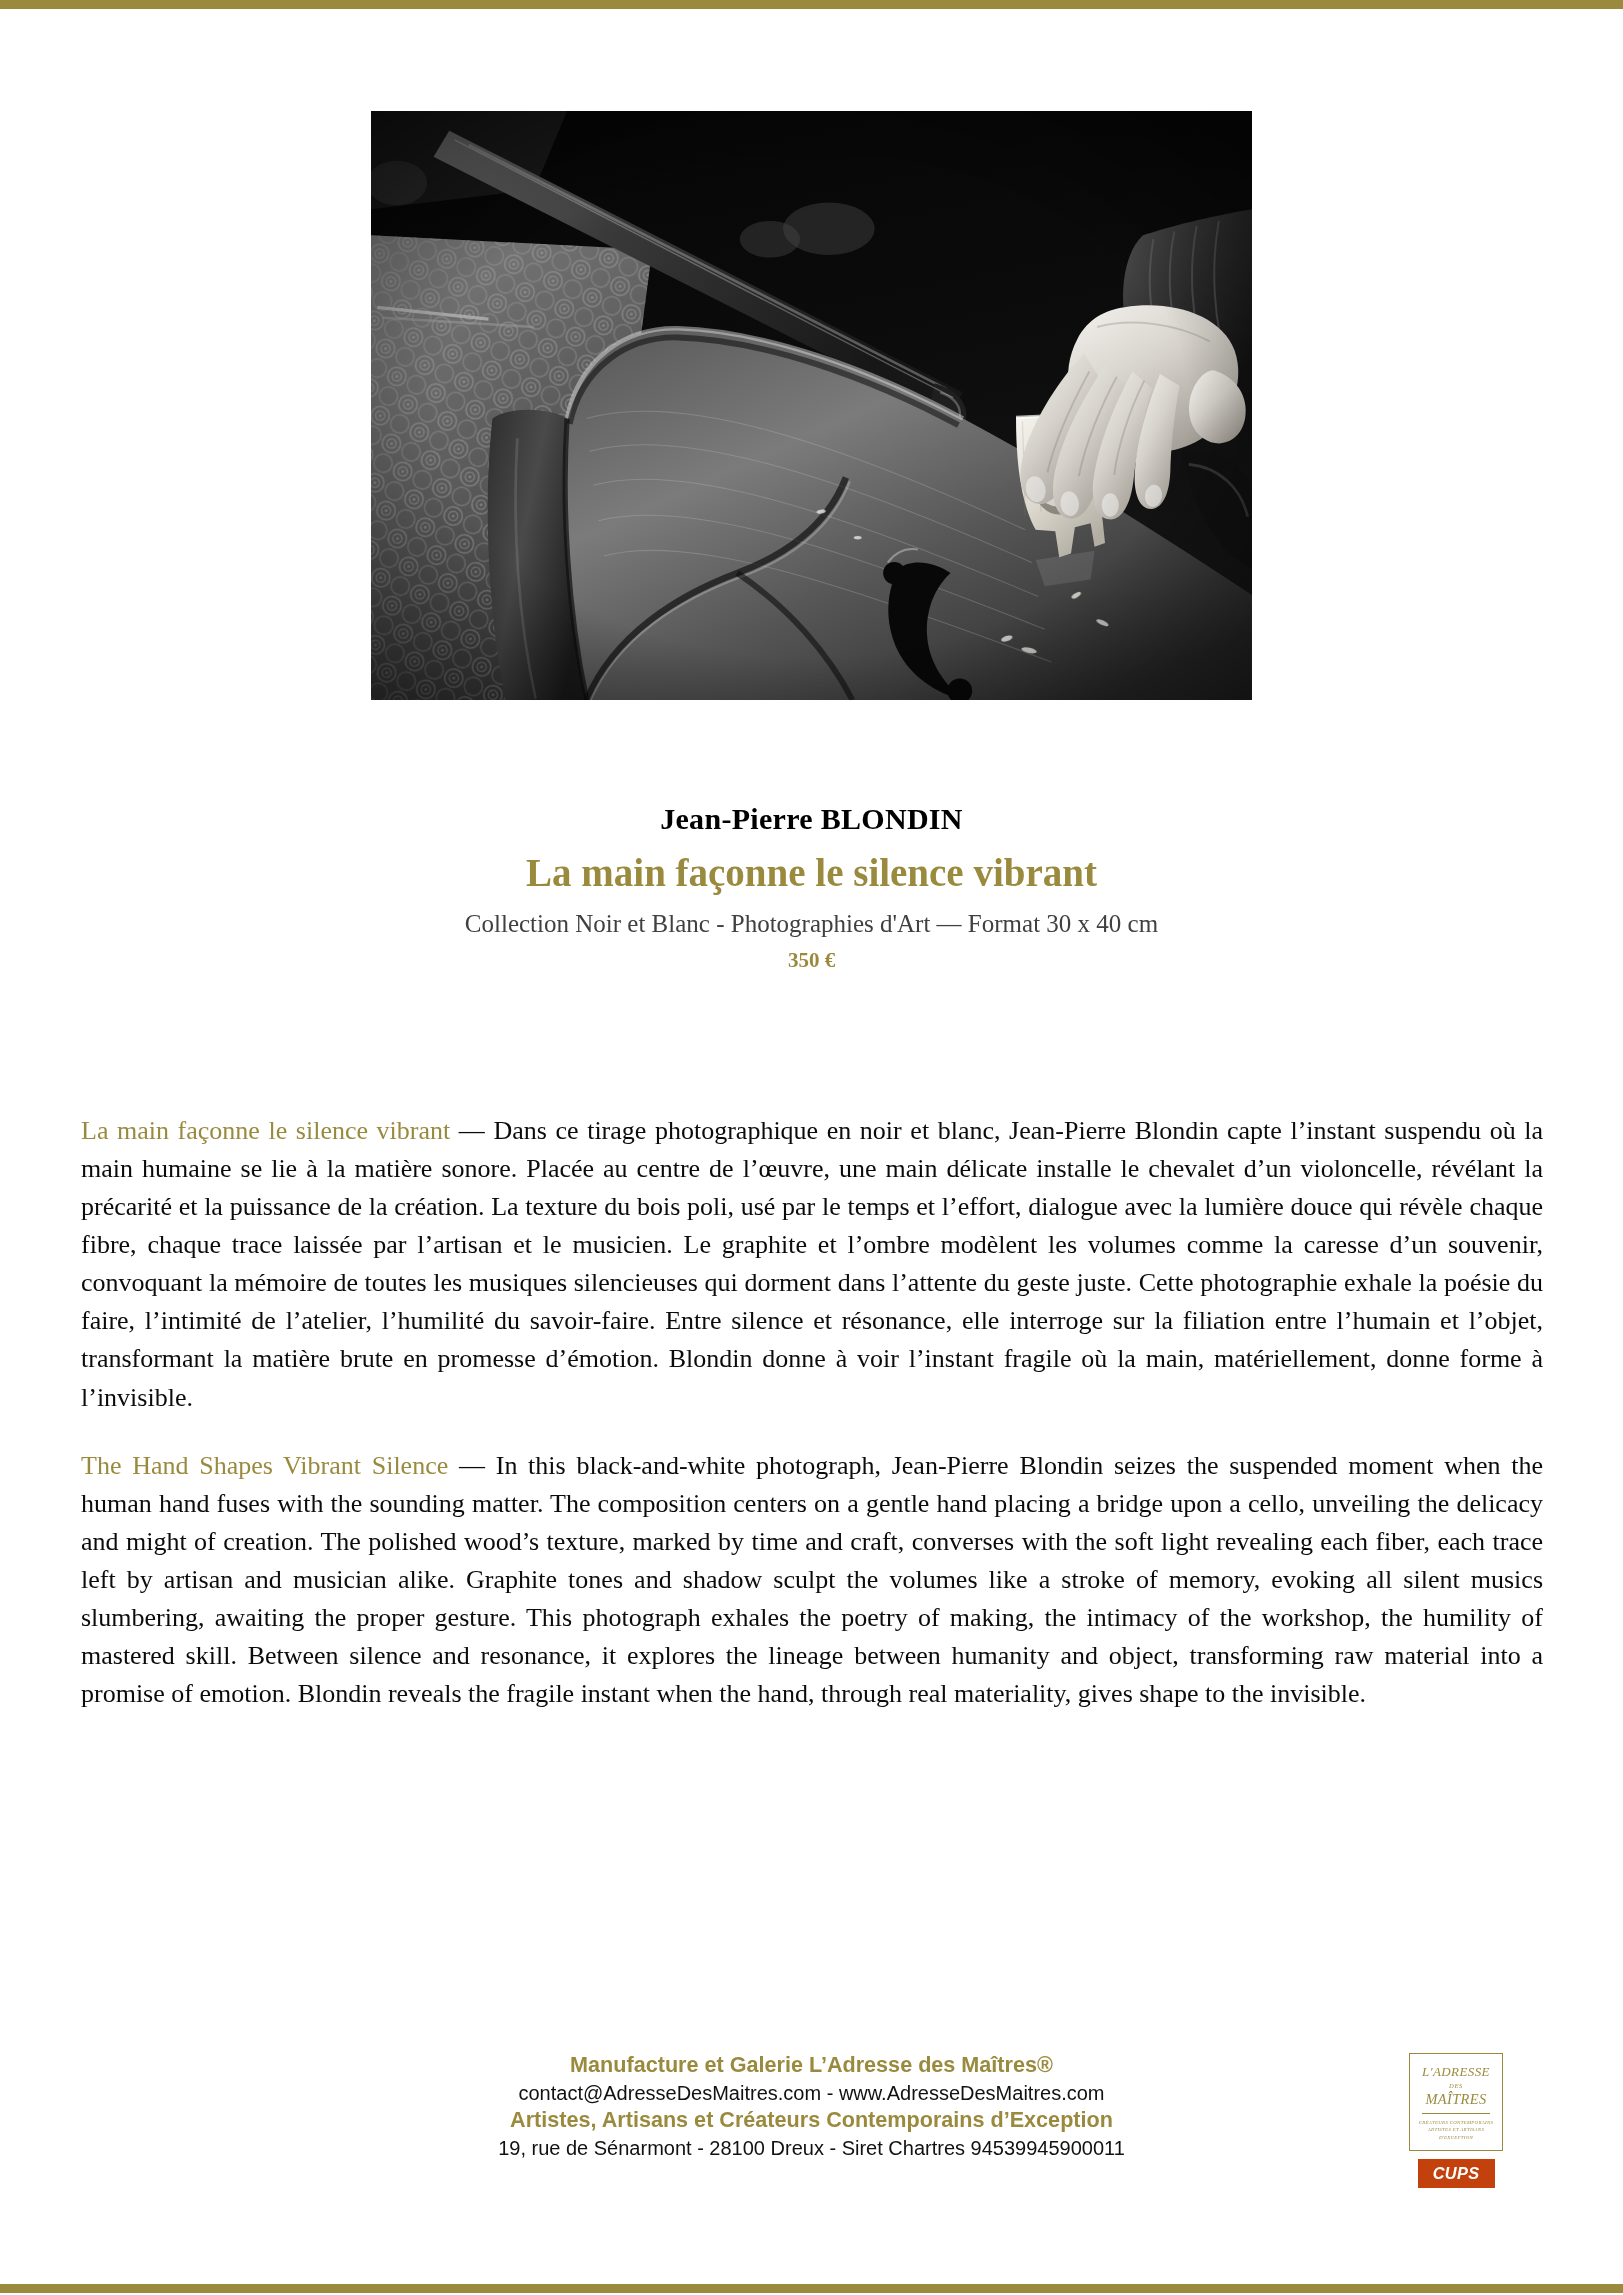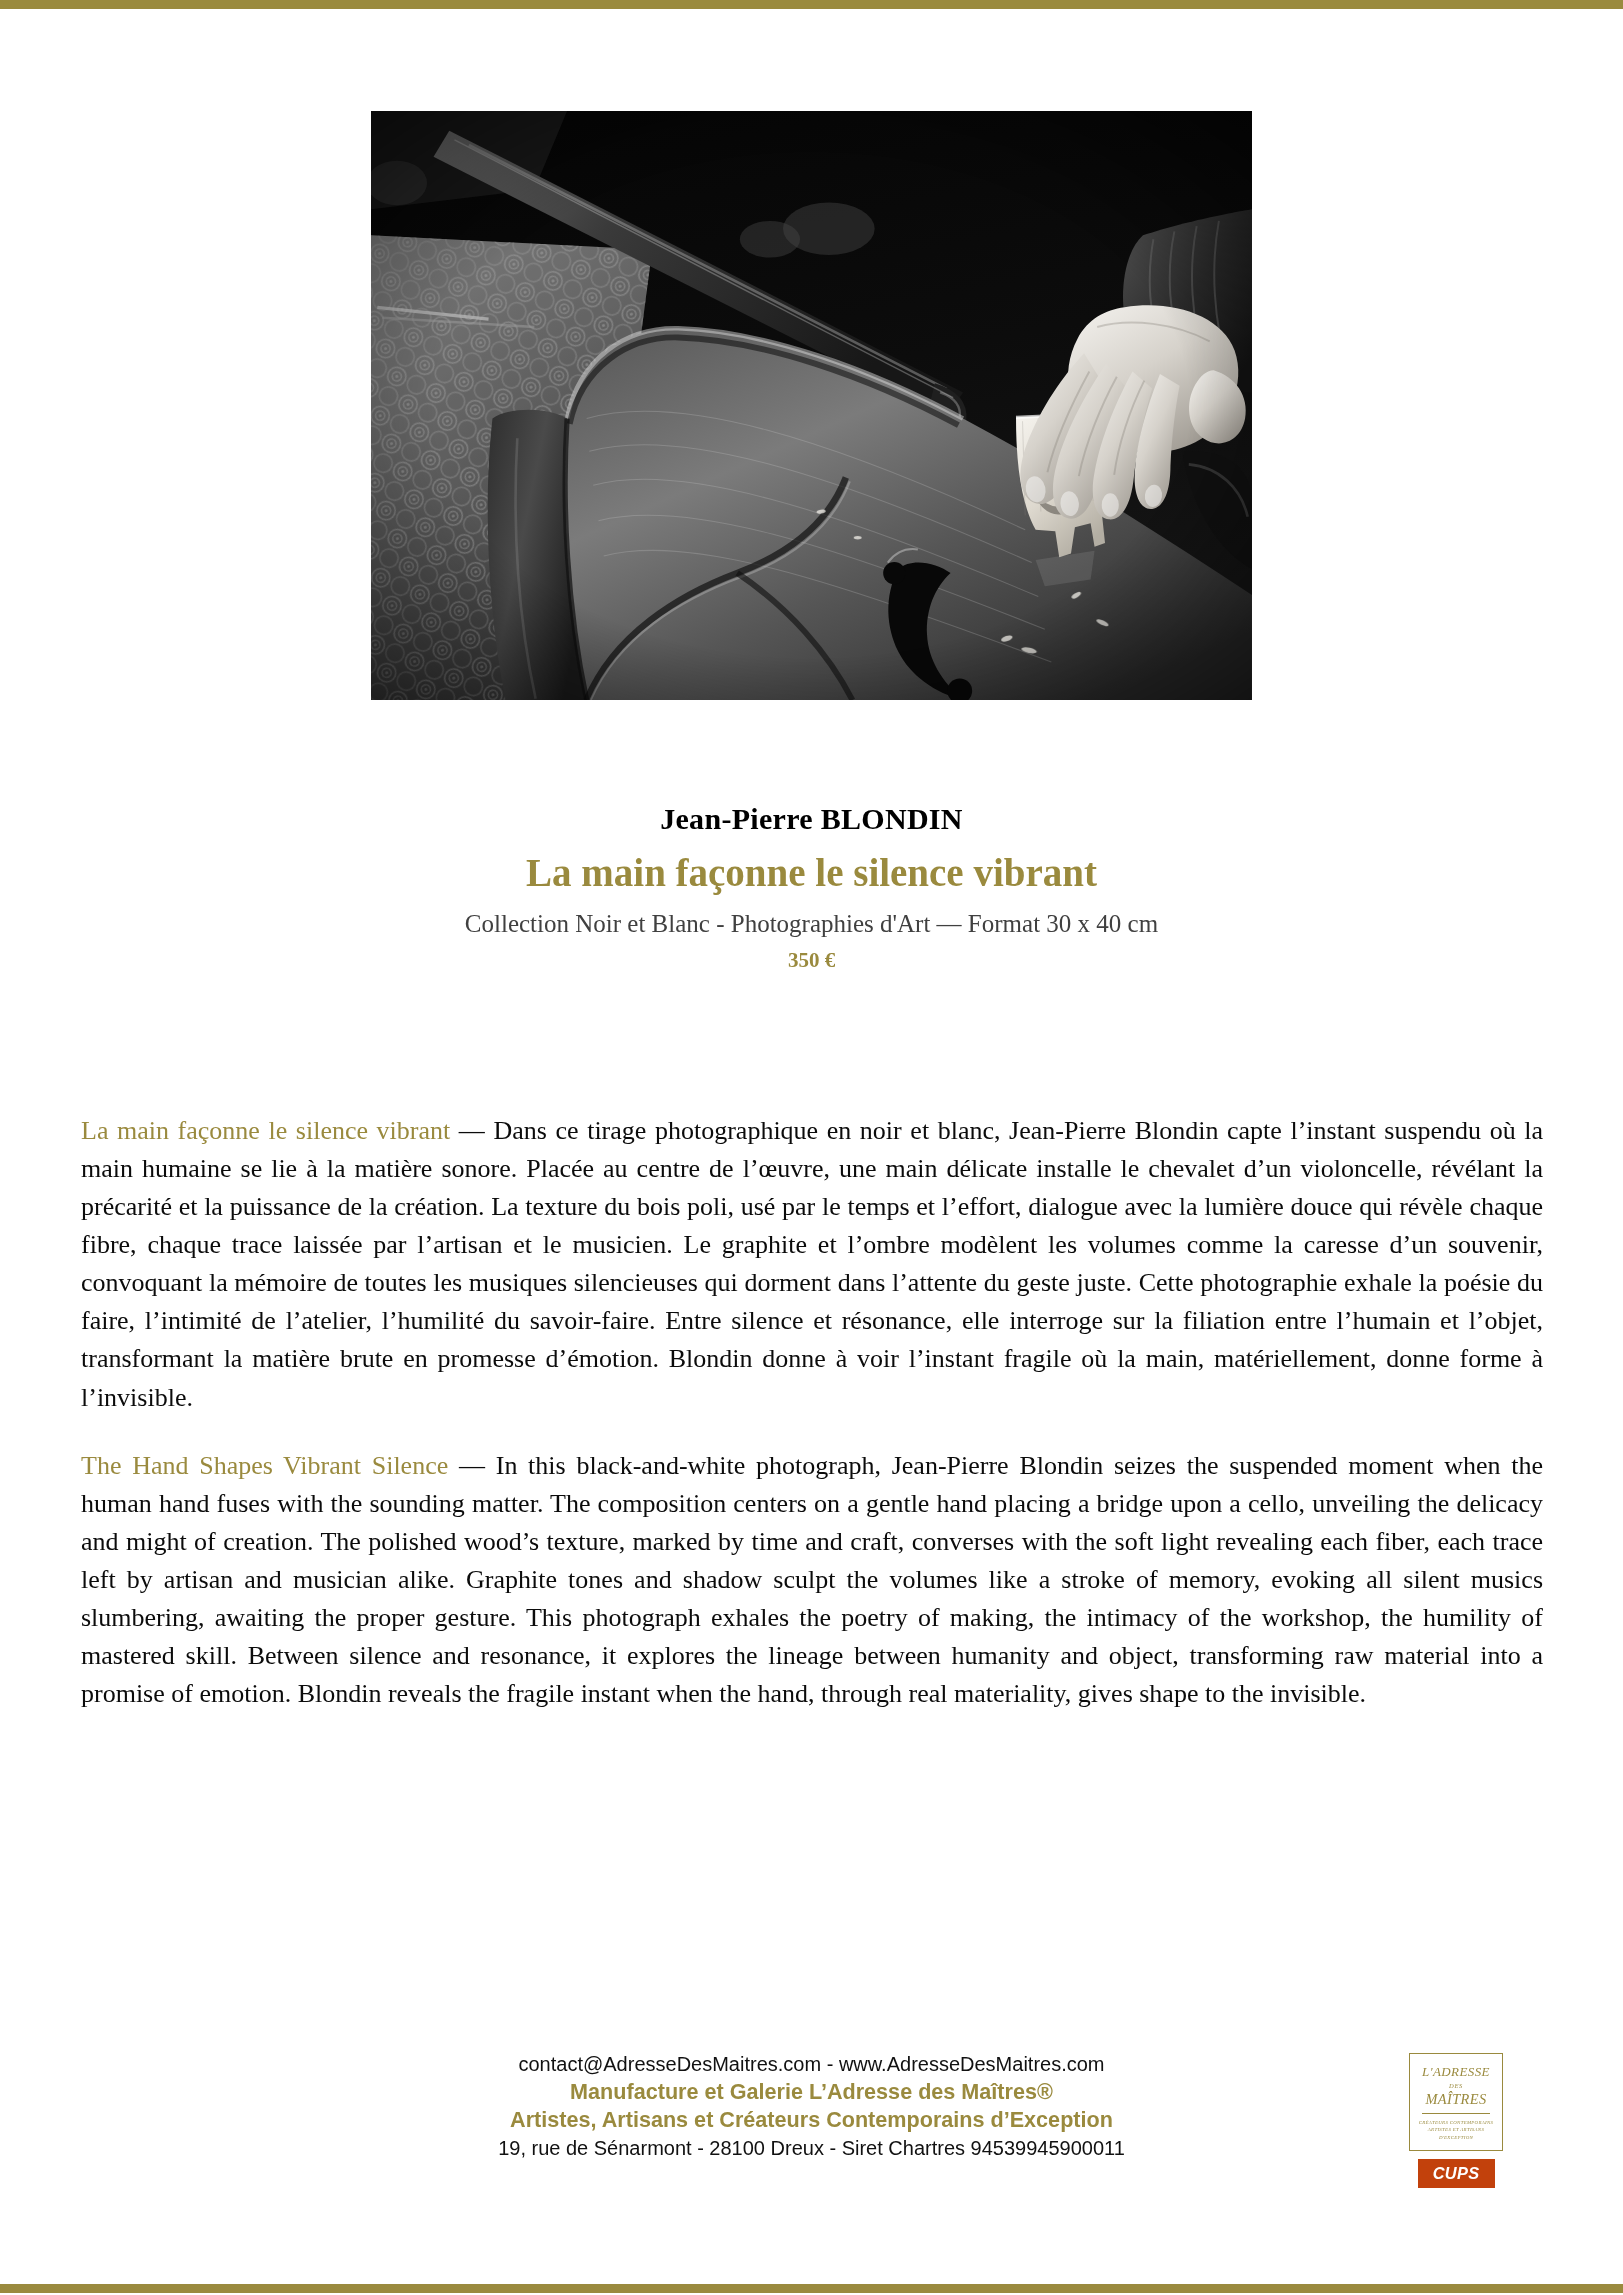--- a/index.html
+++ b/index.html
@@ -410,22 +410,22 @@
   <div class="artwork-price">350 €</div>
 </div>
 
 <div class="body-copy">
   <p class="para"><span class="lead">La main façonne le silence vibrant</span><span> — </span><span>Dans ce tirage photographique en noir et blanc, Jean-Pierre Blondin capte l’instant suspendu où la main humaine se lie à la matière sonore. Placée au centre de l’œuvre, une main délicate installe le chevalet d’un violoncelle, révélant la précarité et la puissance de la création. La texture du bois poli, usé par le temps et l’effort, dialogue avec la lumière douce qui révèle chaque fibre, chaque trace laissée par l’artisan et le musicien. Le graphite et l’ombre modèlent les volumes comme la caresse d’un souvenir, convoquant la mémoire de toutes les musiques silencieuses qui dorment dans l’attente du geste juste. Cette photographie exhale la poésie du faire, l’intimité de l’atelier, l’humilité du savoir-faire. Entre silence et résonance, elle interroge sur la filiation entre l’humain et l’objet, transformant la matière brute en promesse d’émotion. Blondin donne à voir l’instant fragile où la main, matériellement, donne forme à l’invisible.</span></p>
 
   <p class="para"><span class="lead">The Hand Shapes Vibrant Silence</span><span> — </span><span>In this black-and-white photograph, Jean-Pierre Blondin seizes the suspended moment when the human hand fuses with the sounding matter. The composition centers on a gentle hand placing a bridge upon a cello, unveiling the delicacy and might of creation. The polished wood’s texture, marked by time and craft, converses with the soft light revealing each fiber, each trace left by artisan and musician alike. Graphite tones and shadow sculpt the volumes like a stroke of memory, evoking all silent musics slumbering, awaiting the proper gesture. This photograph exhales the poetry of making, the intimacy of the workshop, the humility of mastered skill. Between silence and resonance, it explores the lineage between humanity and object, transforming raw material into a promise of emotion. Blondin reveals the fragile instant when the hand, through real materiality, gives shape to the invisible.</span></p>
 </div>
 
 <div class="footer">
+  <div class="footer-line gold">Manufacture et Galerie L’Adresse des Maîtres®</div>
   <div class="footer-line dark">contact@AdresseDesMaitres.com - www.AdresseDesMaitres.com</div>
-  <div class="footer-line gold">Manufacture et Galerie L’Adresse des Maîtres®</div>
   <div class="footer-line gold">Artistes, Artisans et Créateurs Contemporains d’Exception</div>
   <div class="footer-line dark">19, rue de Sénarmont - 28100 Dreux - Siret Chartres 94539945900011</div>
 </div>
 
 <div class="logo-block">
   <div class="logo-card">
     <div class="logo-top">L'ADRESSE</div>
     <div class="logo-mid">DES</div>
     <div class="logo-bot">MAÎTRES</div>
     <div class="logo-rule"></div>

